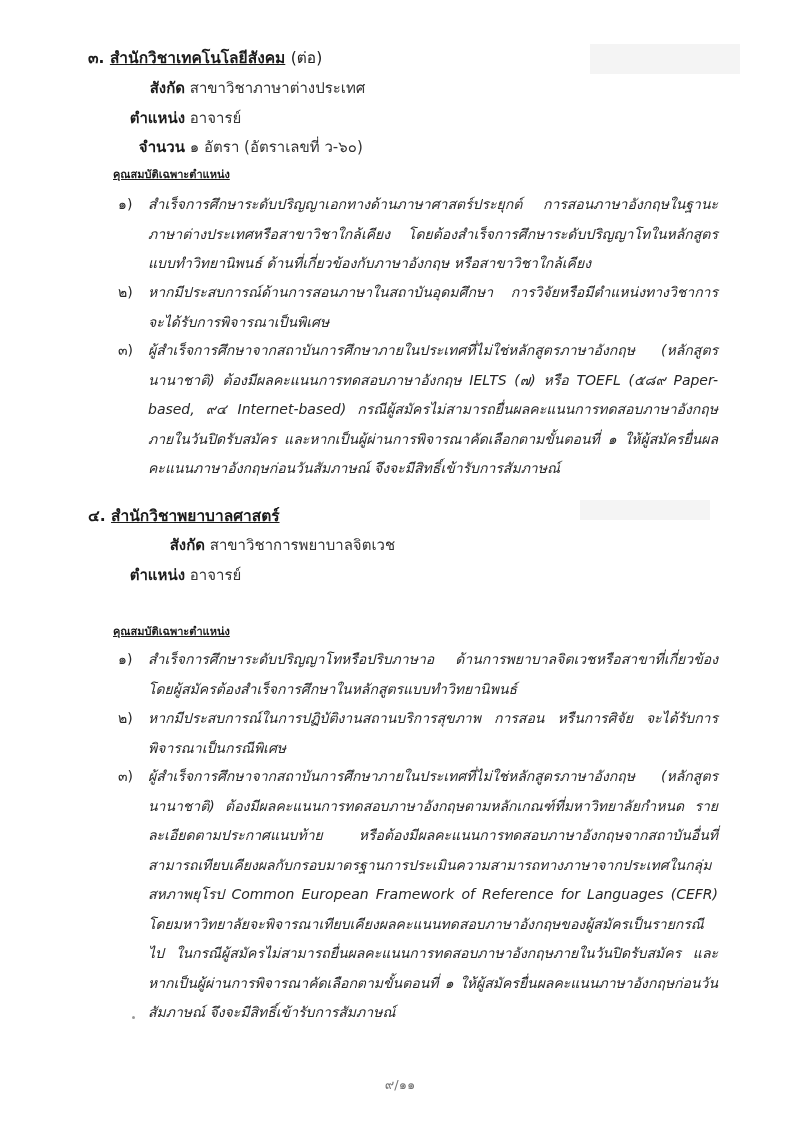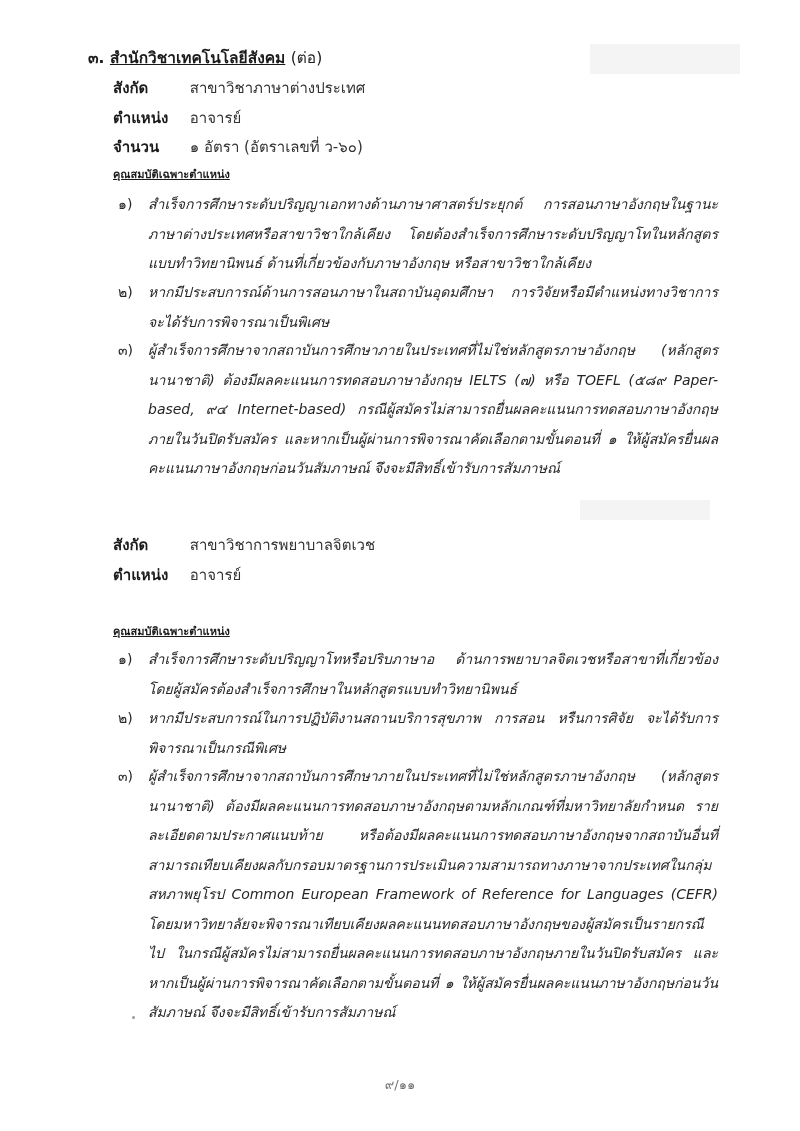--- a/index.html
+++ b/index.html
@@ -8,21 +8,21 @@
       font-family: "DejaVu Sans", "Liberation Sans", sans-serif;
       color: #1a1a1a;
     }
     .page { position: absolute; left: 0; top: 0; width: 800px; height: 1131px; padding-left: 35px; }
     .section-title {
       position: absolute; left: 88px; font-size: 15.5px; font-weight: bold; line-height: 24px;
       white-space: nowrap;
     }
     .section-title .u { text-decoration: underline; }
     .section-title .plain { font-weight: normal; }
-    .field { position: absolute; left: 113px; font-size: 15px; line-height: 24px; white-space: nowrap; }
+    .field { position: absolute; left: 113px; font-size: 15px; line-height: 24px; white-space: nowrap; text-align: right; }
     .field .lbl { display: inline-block; width: 72px; font-weight: bold; }
     .field .val { display: inline-block; font-weight: normal; color: #333; }
     .subhead {
       position: absolute; left: 113px; font-size: 11px; font-weight: bold; line-height: 24px;
       text-decoration: underline; white-space: nowrap;
     }
     .item { position: absolute; left: 118px; width: 600px; font-size: 14px; line-height: 29.5px; color: #262626; }
     .item .num { position: absolute; left: 0; top: 0; width: 30px; }
     .item .txt { display: block; margin-left: 30px; text-align: justify; text-align-last: left; font-style: italic; }
     .footer { position: absolute; left: 400px; top: 1074px; font-size: 13px; color: #737373; transform: translateX(-50%); }
@@ -64,22 +64,26 @@
   </div>
   <div class="item" style="top:278px;">
     <span class="num">๒)</span>
     <span class="txt">หากมีประสบการณ์ด้านการสอนภาษาในสถาบันอุดมศึกษา การวิจัยหรือมีตำแหน่งทางวิชาการจะได้รับการพิจารณาเป็นพิเศษ</span>
   </div>
   <div class="item" style="top:336px;">
     <span class="num">๓)</span>
     <span class="txt">ผู้สำเร็จการศึกษาจากสถาบันการศึกษาภายในประเทศที่ไม่ใช่หลักสูตรภาษาอังกฤษ (หลักสูตรนานาชาติ) ต้องมีผลคะแนนการทดสอบภาษาอังกฤษ IELTS (๗) หรือ TOEFL (๕๘๙ Paper-based, ๙๔ Internet-based) กรณีผู้สมัครไม่สามารถยื่นผลคะแนนการทดสอบภาษาอังกฤษภายในวันปิดรับสมัคร และหากเป็นผู้ผ่านการพิจารณาคัดเลือกตามขั้นตอนที่ ๑ ให้ผู้สมัครยื่นผลคะแนนภาษาอังกฤษก่อนวันสัมภาษณ์ จึงจะมีสิทธิ์เข้ารับการสัมภาษณ์</span>
   </div>
 
+  <div class="section-title" style="top:504px;">
+    <span>๔.</span>
+    <span class="u">สำนักวิชาพยาบาลศาสตร์</span>
+  </div>
 
-  <div class="field" style="top:533px;">
+  <div class="field" style="top:533px;margin-left:20px;">
     <span class="lbl">สังกัด</span>
     <span class="val">สาขาวิชาการพยาบาลจิตเวช</span>
   </div>
   <div class="field" style="top:563px;">
     <span class="lbl">ตำแหน่ง</span>
     <span class="val">อาจารย์</span>
   </div>
 
   <div class="subhead" style="top:620px;">คุณสมบัติเฉพาะตำแหน่ง</div>
 

